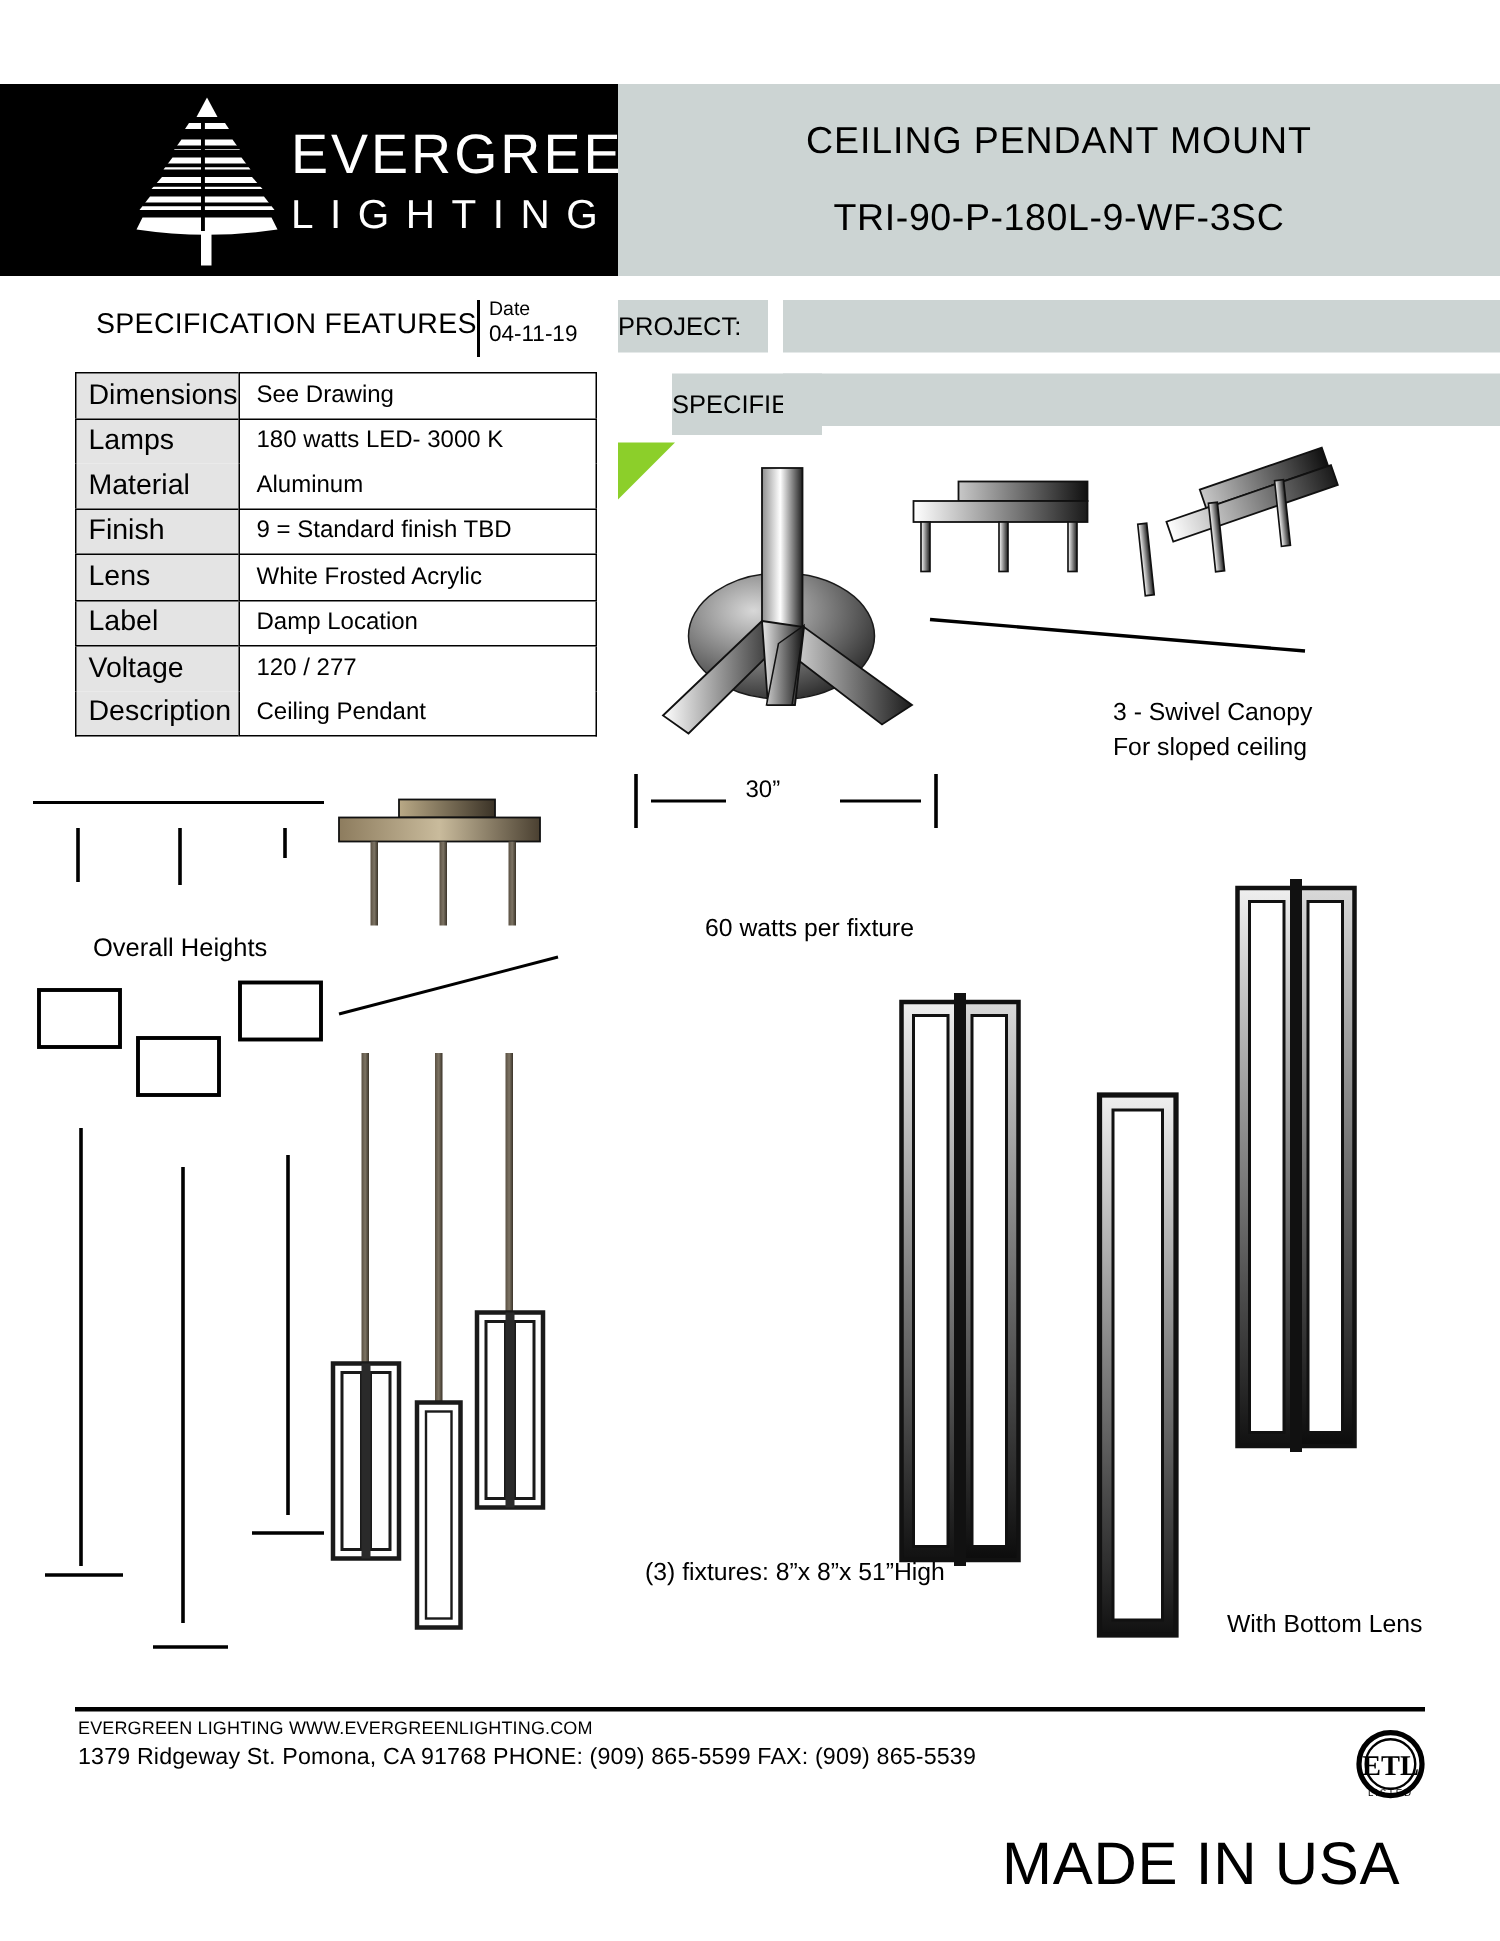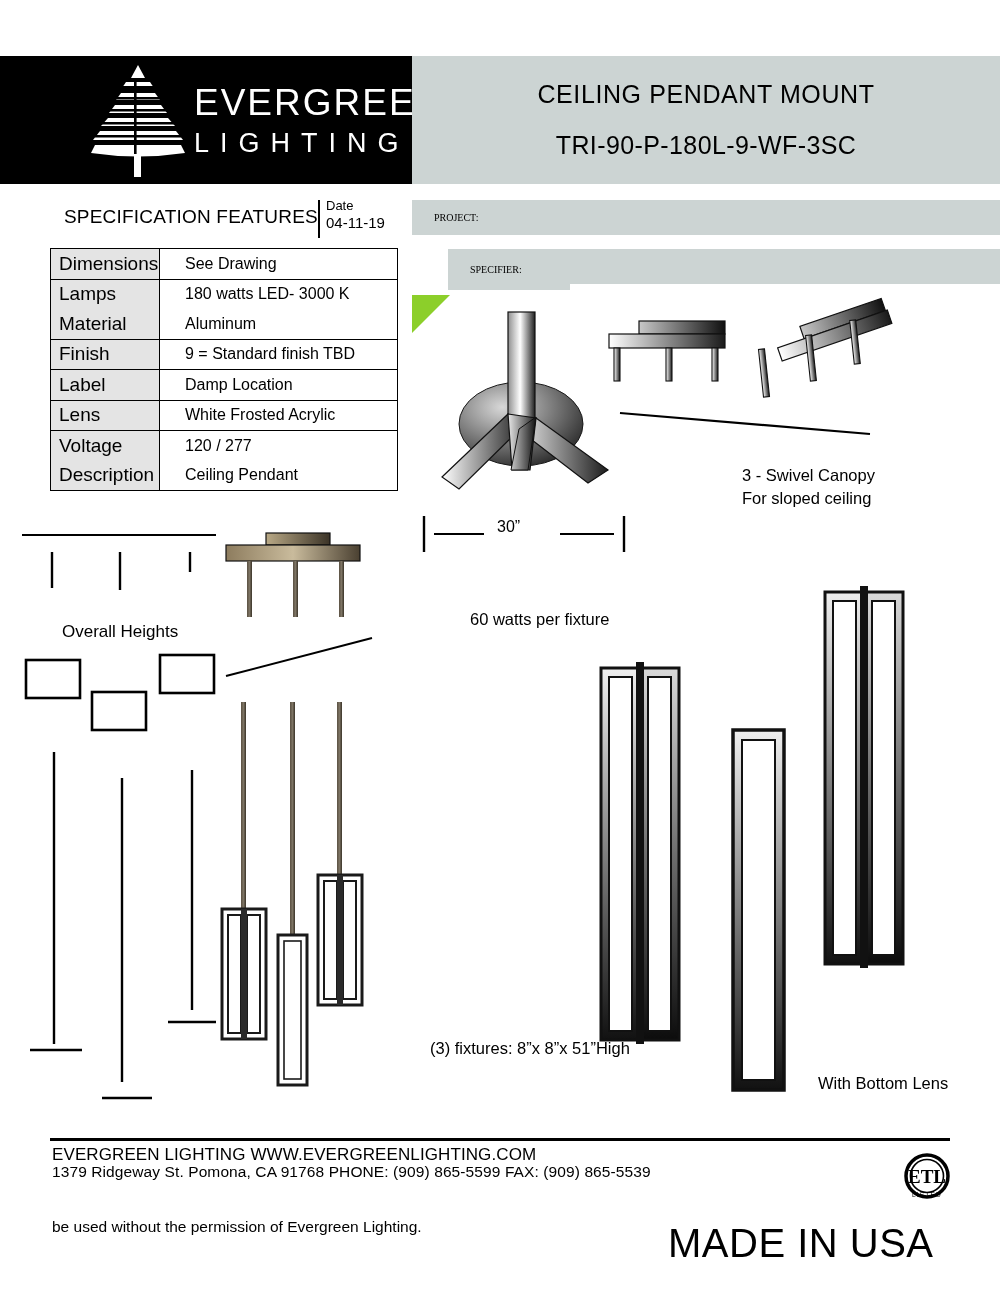--- a/index.html
+++ b/index.html
@@ -36,25 +36,25 @@
 
   .spec-table{
     position:absolute;left:50px;top:248px;width:348px;
     border:1.6px solid #000;border-collapse:collapse;
   }
   .spec-table td{font-size:14.5px;padding:0;vertical-align:middle;}
   .spec-table td.k{
     width:100px;background:#e4e4e4;border-right:1.6px solid #000;
     padding-left:8px;height:29.5px;font-size:19px;
   }
-  .spec-table td.v{padding-left:25px;font-size:16px;height:29.5px;background:#fff;}
+  .spec-table td.v{padding-left:11px;font-size:16px;height:29.5px;background:#fff;}
   .rowline{border-top:1.6px solid #000;}
 
   
-  .pf-lbl{position:absolute;background:#ccd4d3;display:flex;align-items:center;padding-left:22px;font-size:10px;font-family:Liberation Serif, serif;}
+  .pf-lbl{position:absolute;background:#ccd4d3;display:flex;align-items:center;padding-left:0;font-size:17px;}
   .pf-val{position:absolute;background:#ccd4d3;}
   #proj-lbl{left:412px;top:200px;width:100px;height:35px;}
   #proj-val{left:522px;top:200px;width:478px;height:35px;}
   #spec-lbl{left:412px;top:249px;width:100px;height:41px;margin-left:36px;}
   #spec-val{left:522px;top:249px;width:478px;height:35px;}
 
   .green-tri{position:absolute;left:412px;top:295px;width:0;height:0;
     border-left:38px solid #8ccf2a;border-bottom:38px solid transparent;}
 
   
@@ -65,21 +65,21 @@
   #lbl-30{left:497px;top:518px;font-size:16px;}
   #lbl-swivel1{left:742px;top:466px;}
   #lbl-swivel2{left:742px;top:489px;}
   #lbl-overall{left:62px;top:622px;font-size:17px;}
   #lbl-60w{left:470px;top:610px;}
   #lbl-3fix{left:430px;top:1039px;}
   #lbl-botlens{left:818px;top:1074px;}
 
   
   .foot-rule{position:absolute;left:50px;top:1138px;width:900px;height:3px;background:#000;}
-  .foot-l1{position:absolute;left:52px;top:1145px;font-size:17px;letter-spacing:.1px;}
+  .foot-l1{position:absolute;left:52px;top:1145px;font-size:12px;letter-spacing:.1px;}
   .foot-l2{position:absolute;left:52px;top:1163px;font-size:15.5px;letter-spacing:.1px;}
   .foot-l3{position:absolute;left:52px;top:1198px;font-size:15.5px;}
   .foot-l4{position:absolute;left:52px;top:1218px;font-size:15.5px;}
   .made-big{position:absolute;left:668px;top:1221px;font-size:40px;letter-spacing:.5px;}
   .etl{position:absolute;left:898px;top:1152px;width:58px;height:52px;}
   .bullet{font-size:13px;vertical-align:middle;}
 </style>
 </head>
 <body>
 
@@ -138,26 +138,26 @@
       </tr>
       <tr>
         <td class="k">Material</td>
         <td class="v">Aluminum</td>
       </tr>
       <tr>
         <td class="k rowline">Finish</td>
         <td class="v rowline">9 = Standard finish TBD</td>
       </tr>
       <tr>
+        <td class="k rowline">Lens</td>
+        <td class="v rowline">White Frosted  Acrylic</td>
+      </tr>
+      <tr>
         <td class="k rowline">Label</td>
         <td class="v rowline">Damp Location</td>
-      </tr>
-      <tr>
-        <td class="k rowline">Lens</td>
-        <td class="v rowline">White Frosted  Acrylic</td>
       </tr>
       <tr>
         <td class="k rowline">Voltage</td>
         <td class="v rowline">120 / 277</td>
       </tr>
       <tr>
         <td class="k">Description</td>
         <td class="v">Ceiling Pendant</td>
       </tr>
     </tbody>
@@ -339,21 +339,20 @@
   <div class="lbl" id="lbl-swivel1">3 - Swivel Canopy</div>
   <div class="lbl" id="lbl-swivel2">For sloped ceiling</div>
   <div class="lbl" id="lbl-overall">Overall Heights</div>
   <div class="lbl" id="lbl-60w">60 watts per fixture</div>
   <div class="lbl" id="lbl-3fix">(3) fixtures: 8”x 8”x 51”High</div>
   <div class="lbl" id="lbl-botlens">With Bottom Lens</div>
 
   <div class="foot-rule"></div>
   <div class="foot-l1">EVERGREEN LIGHTING    WWW.EVERGREENLIGHTING.COM</div>
   <div class="foot-l2">1379 Ridgeway St.   Pomona, CA 91768   PHONE: (909) 865-5599   FAX: (909) 865-5539</div>
-  <div class="foot-l4">be used without the permission of Evergreen Lighting.</div>
   <div class="made-big">MADE IN USA</div>
 
   <div class="etl">
     <svg viewBox="0 0 58 52" width="58" height="52">
       <circle cx="29" cy="24" r="21" fill="none" stroke="#000" stroke-width="3.5"></circle>
       <circle cx="29" cy="24" r="16.5" fill="none" stroke="#000" stroke-width="1.6"></circle>
       <text x="29" y="31" font-family="'Liberation Serif', serif" font-size="19" font-weight="bold" text-anchor="middle" fill="#000">ETL</text>
       <text x="29" y="45" font-family="'Liberation Sans', sans-serif" font-size="6.5" letter-spacing="1.2" text-anchor="middle" fill="#000">LISTED</text>
     </svg>
   </div>

